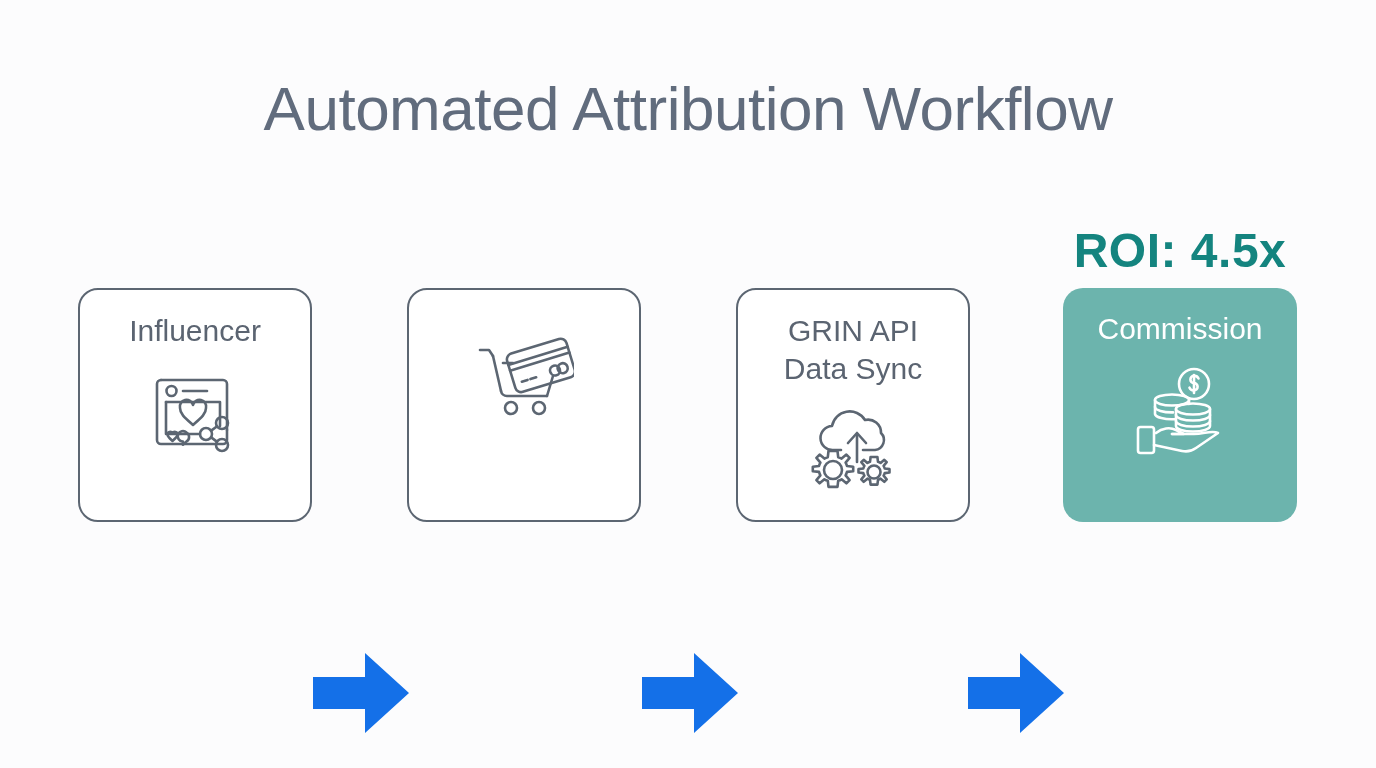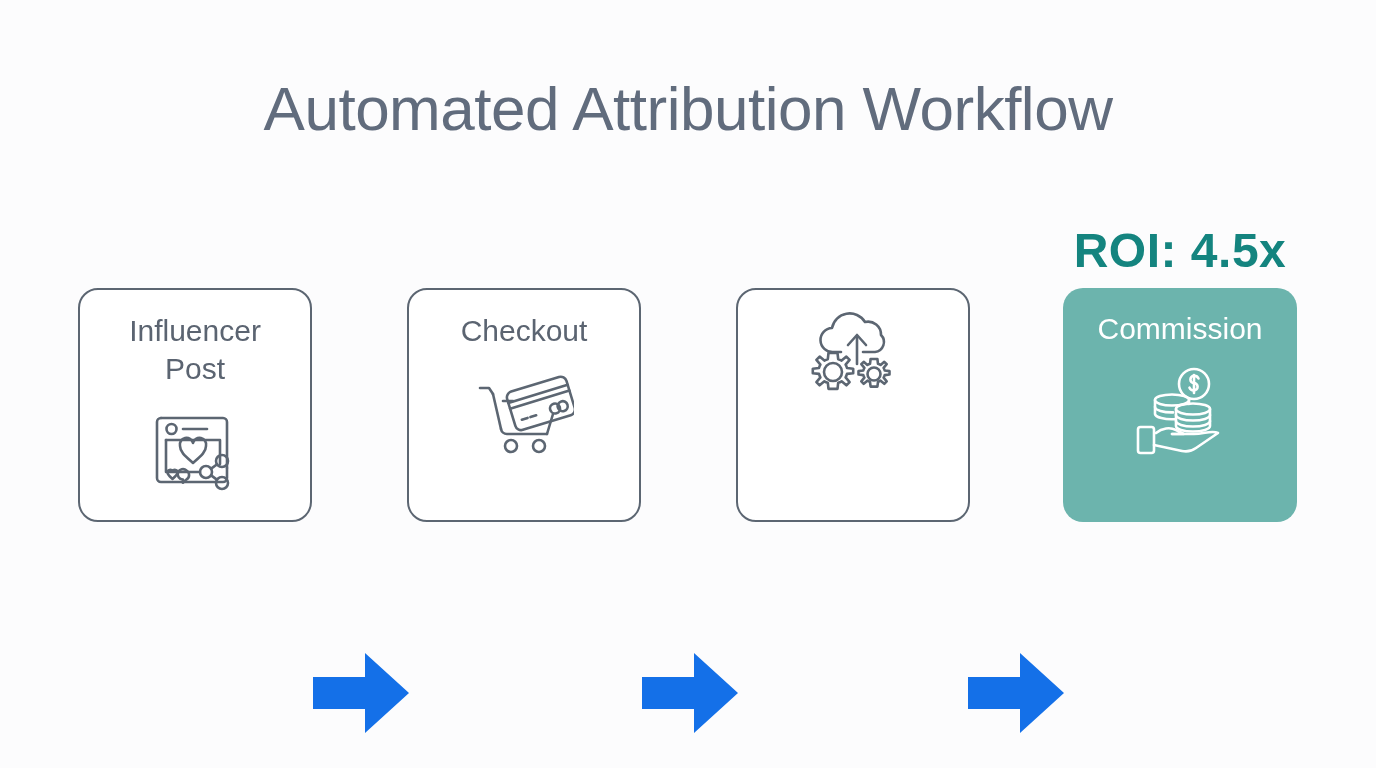--- a/index.html
+++ b/index.html
@@ -123,21 +123,20 @@
 
   <div id="page-title">Automated Attribution Workflow</div>
 
   <div id="roi-badge">ROI: 4.5x</div>
 
   <div id="flow">
 
     <div class="step-card outline" style="left:78px;">
       <div class="step-label">
         <div>Influencer</div>
-        <div>Post</div>
       </div>
       <div class="step-icon">
         <svg width="92" height="92" viewBox="0 0 92 92" fill="none" stroke="#5c6672" stroke-width="2.6" stroke-linecap="round" stroke-linejoin="round">
 
           <path d="M12 14 h62 a4 4 0 0 1 4 4 v46"></path>
           <path d="M78 64 v10 a4 4 0 0 1 -4 4 h-62 a4 4 0 0 1 -4 -4 v-56 a4 4 0 0 1 4 -4" stroke-dasharray="0"></path>
 
           <circle cx="22.5" cy="25" r="5"></circle>
           <path d="M34 25 h24"></path>
 
@@ -159,21 +158,20 @@
     </div>
 
     <div class="flow-arrow" style="left:313px;">
       <svg width="96" height="84" viewBox="0 0 96 84">
         <path d="M0 26 L52 26 L52 2 L96 42 L52 82 L52 58 L0 58 Z" fill="#1470e8"></path>
       </svg>
     </div>
 
     <div class="step-card outline" style="left:407px;">
       <div class="step-label">
-        <div>Checkout</div>
       </div>
       <div class="step-icon">
         <svg width="100" height="92" viewBox="0 0 100 92" fill="none" stroke="#5c6672" stroke-width="2.6" stroke-linecap="round" stroke-linejoin="round">
 
           <path d="M6 22 h9 l4 6"></path>
 
           <path d="M19 28 L27 63"></path>
           <path d="M27 63 a6 6 0 0 0 6 5 h40"></path>
 
           <path d="M29 35 h10"></path>
@@ -195,20 +193,24 @@
       </div>
     </div>
 
     <div class="flow-arrow" style="left:642px;">
       <svg width="96" height="84" viewBox="0 0 96 84">
         <path d="M0 26 L52 26 L52 2 L96 42 L52 82 L52 58 L0 58 Z" fill="#1470e8"></path>
       </svg>
     </div>
 
     <div class="step-card outline" style="left:736px;">
+      <div class="step-label">
+        <div>GRIN API</div>
+        <div>Data Sync</div>
+      </div>
       <div class="step-icon">
         <svg width="96" height="92" viewBox="0 0 96 92" fill="none" stroke="#5c6672" stroke-width="2.6" stroke-linecap="round" stroke-linejoin="round">
 
           <path d="M36 46 h-8 a12 12 0 0 1 -1 -24 a18 18 0 0 1 33 -6 a13 13 0 0 1 16 13 a10 10 0 0 1 -6 17 h-12"></path>
 
           <path d="M52 58 V30"></path>
           <path d="M43 39 L52 29 L61 39"></path>
 
           <g transform="translate(28,66)">
             <circle cx="0" cy="0" r="9"></circle>

